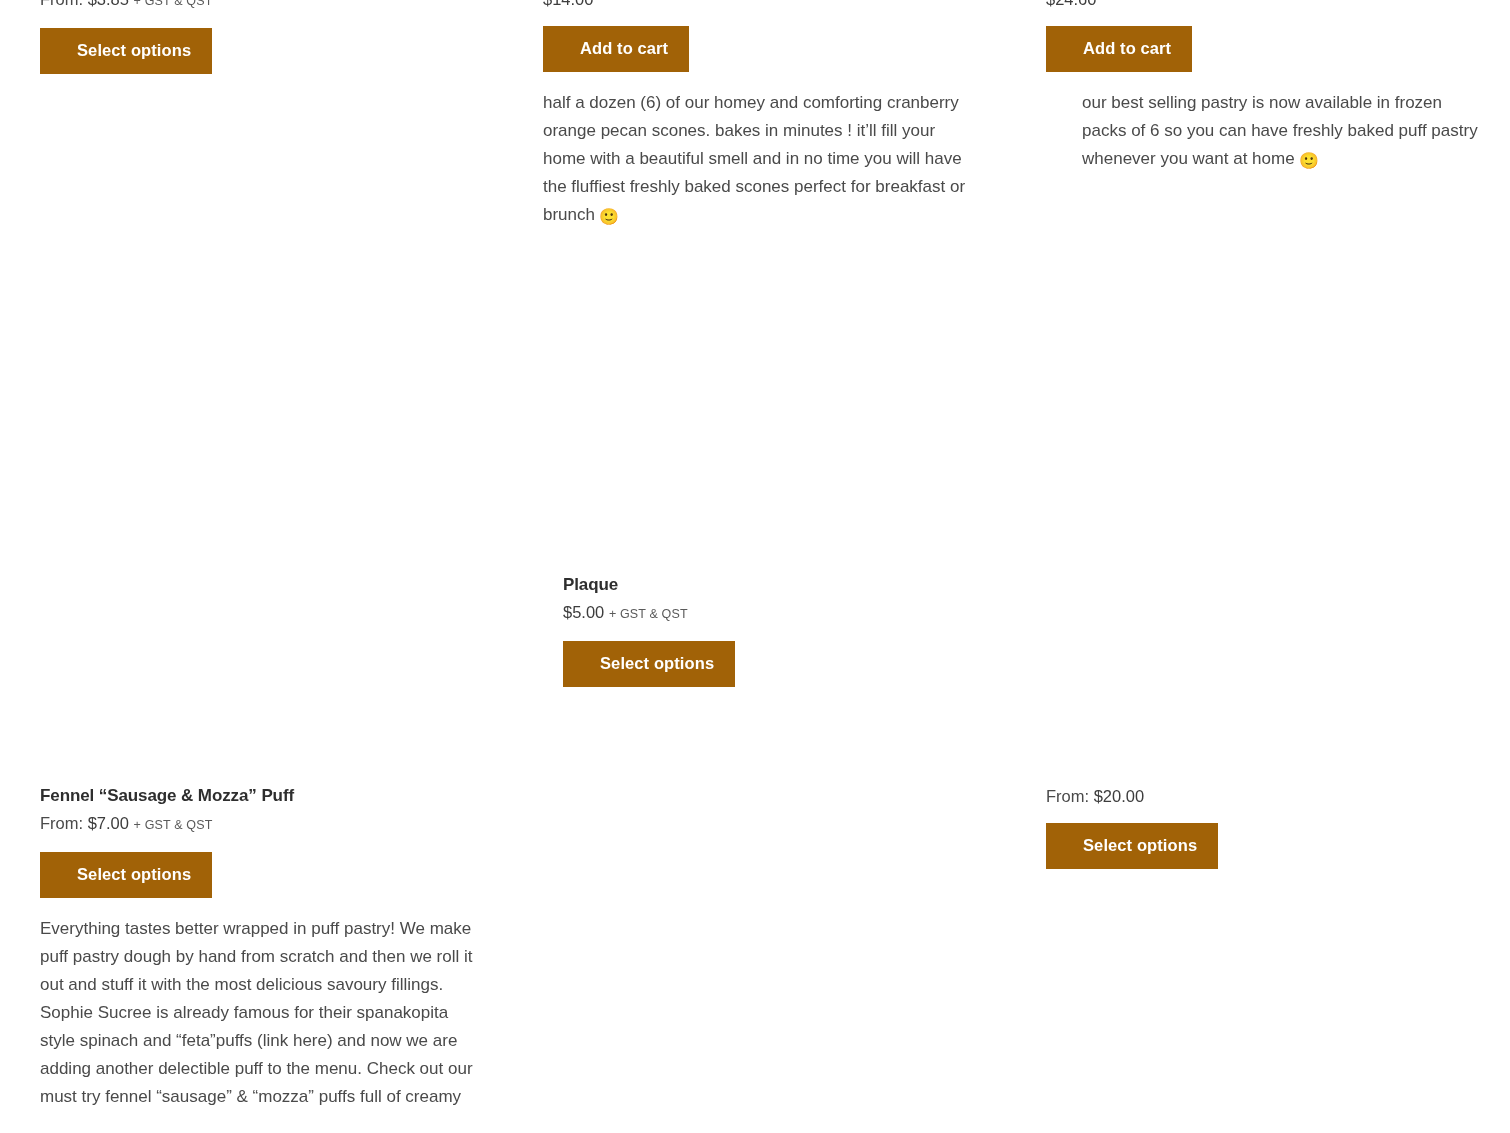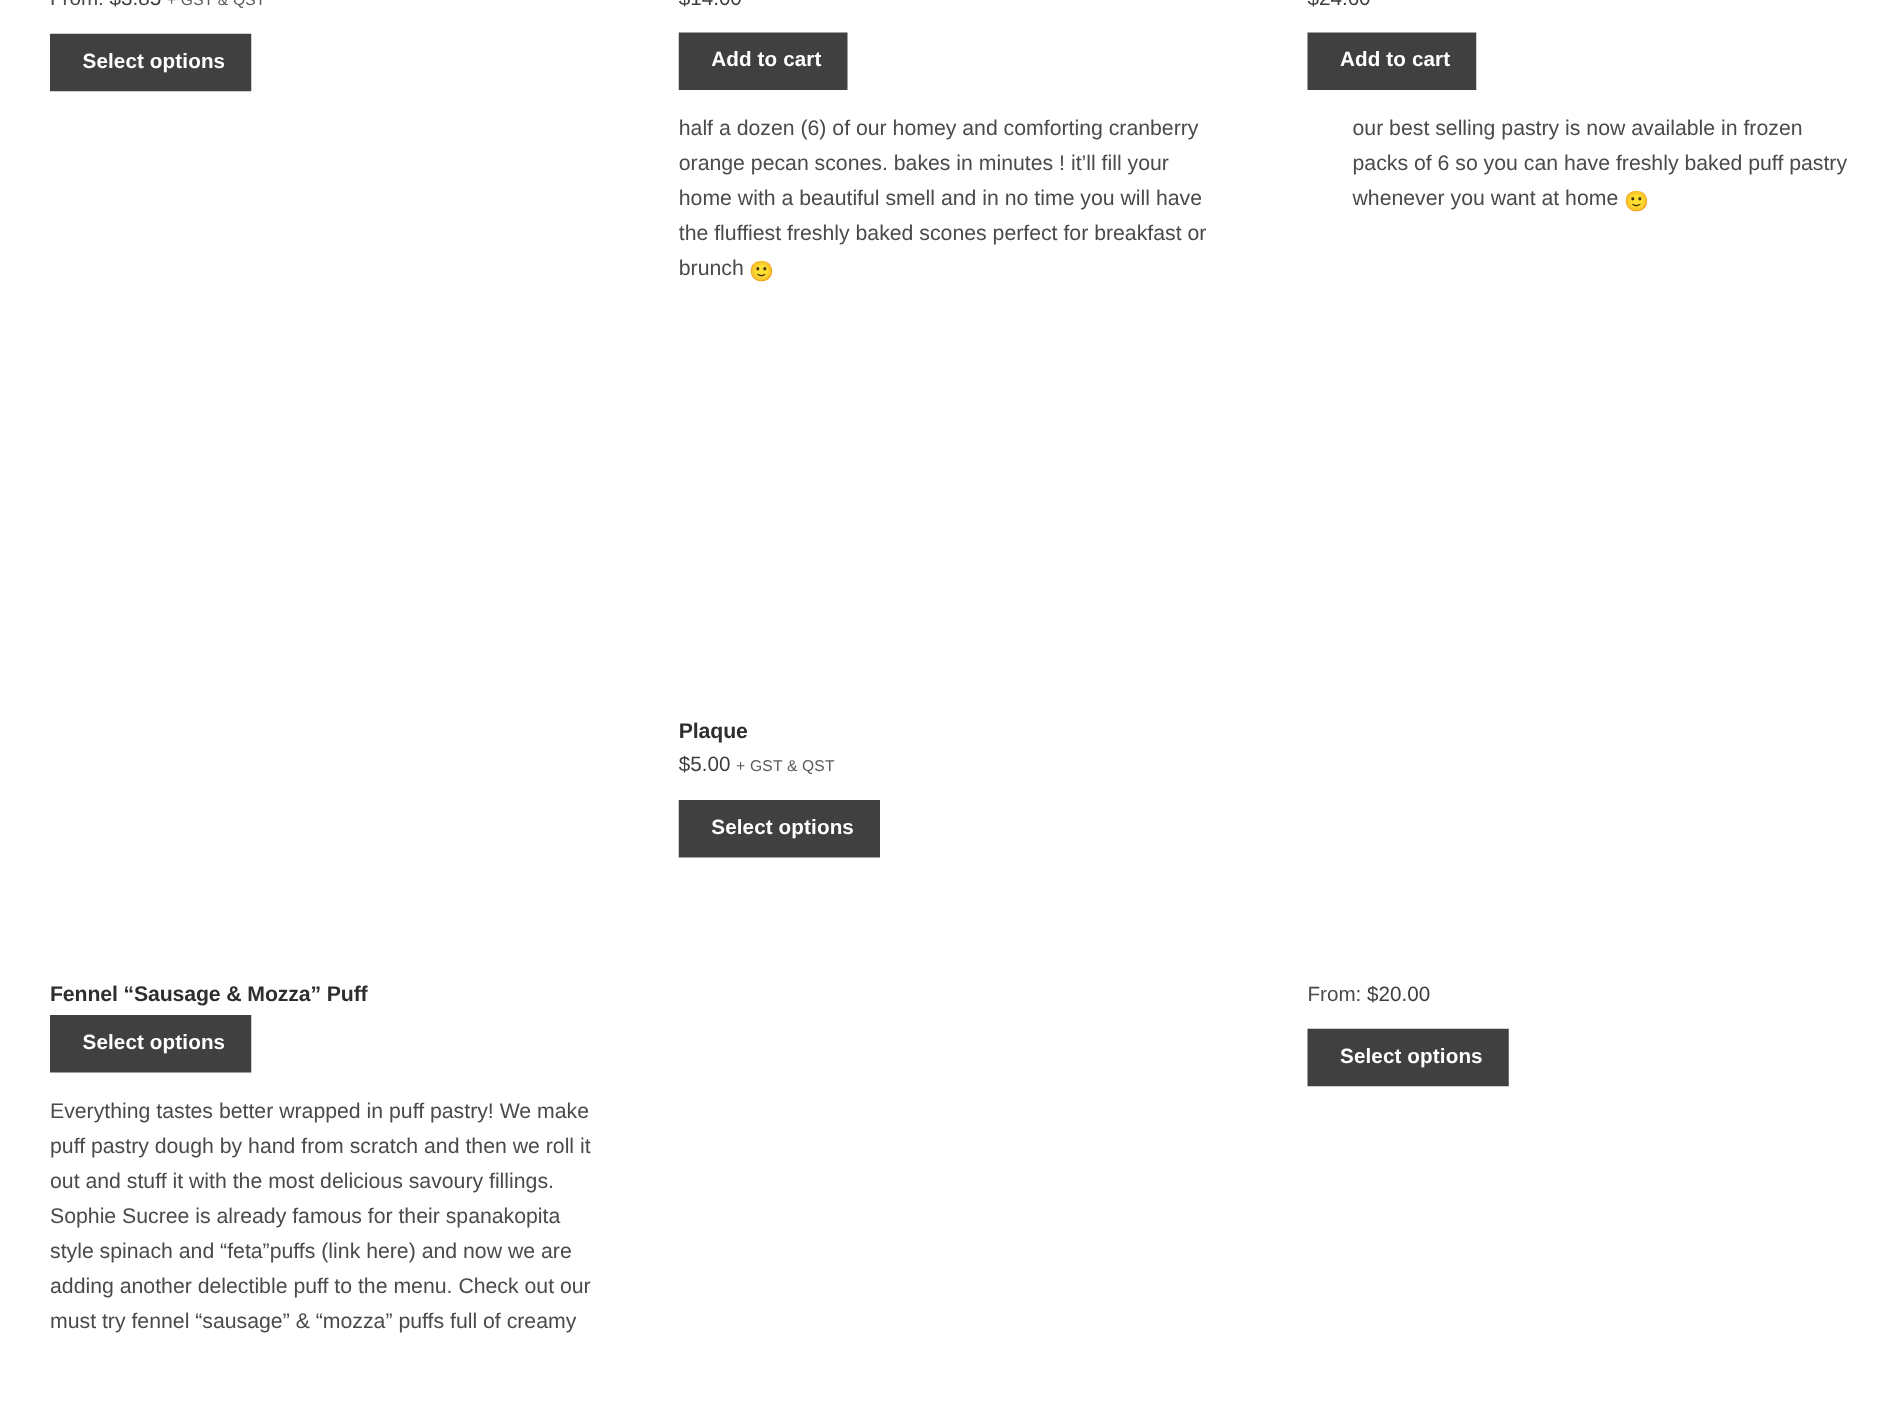--- a/index.html
+++ b/index.html
@@ -25,21 +25,21 @@
   .col {
     position: absolute;
     width: 437px;
   }
   .col-1 { left: 40px; }
   .col-2 { left: 543px; }
   .col-3 { left: 1046px; }
 
   
   .row-a { top: -12px; }
-  .row-b { top: 574px; }
+  .row-b { top: 574px; margin-left: 20px; }
   .row-c { top: 785px; }
 
   
   .product-title {
     font-size: 17px;
     font-weight: 700;
     color: #2e2e2e;
     line-height: 22px;
     margin: 0 0 5px 0;
     letter-spacing: -0.1px;
@@ -56,26 +56,26 @@
     color: #3d3d3d;
   }
   .price-line .tax-note {
     font-size: 12.5px;
     color: #5a5a5a;
     letter-spacing: 0.15px;
   }
 
   .btn {
     display: inline-block;
-    background: #404040;
+    background: #a16207;
     color: #ffffff;
     font-size: 16.5px;
     font-weight: 600;
     line-height: 1;
-    padding: 14px 21px 15px 26px;
+    padding: 14px 21px 15px 37px;
     border: 0;
     border-radius: 0;
     cursor: pointer;
     font-family: "Liberation Sans", sans-serif;
     letter-spacing: 0.1px;
     margin: 0;
   }
 
   .desc {
     font-size: 17px;
@@ -138,20 +138,25 @@
     <h2 class="product-title">Plaque</h2>
     <p class="price-line">
       <span class="amount">$5.00</span>
       <span class="tax-note">+ GST &amp; QST</span>
     </p>
     <button class="btn">Select options</button>
   </div>
 
   <div class="col col-1 row-c">
     <h2 class="product-title">Fennel “Sausage &amp; Mozza” Puff</h2>
+    <p class="price-line">
+      <span>From:</span>
+      <span class="amount">$7.00</span>
+      <span class="tax-note">+ GST &amp; QST</span>
+    </p>
     <button class="btn">Select options</button>
     <p class="desc desc-narrow">Everything tastes better wrapped in puff pastry! We make puff pastry dough by hand from scratch and then we roll it out and stuff it with the most delicious savoury fillings. Sophie Sucree is already famous for their spanakopita style spinach and “feta”puffs (link here) and now we are adding another delectible puff to the menu. Check out our must try fennel “sausage” &amp; “mozza” puffs full of creamy</p>
   </div>
 
   <div class="col col-3 row-c">
     <p class="price-line">
       <span>From:</span>
       <span class="amount">$20.00</span>
     </p>
     <button class="btn">Select options</button>

